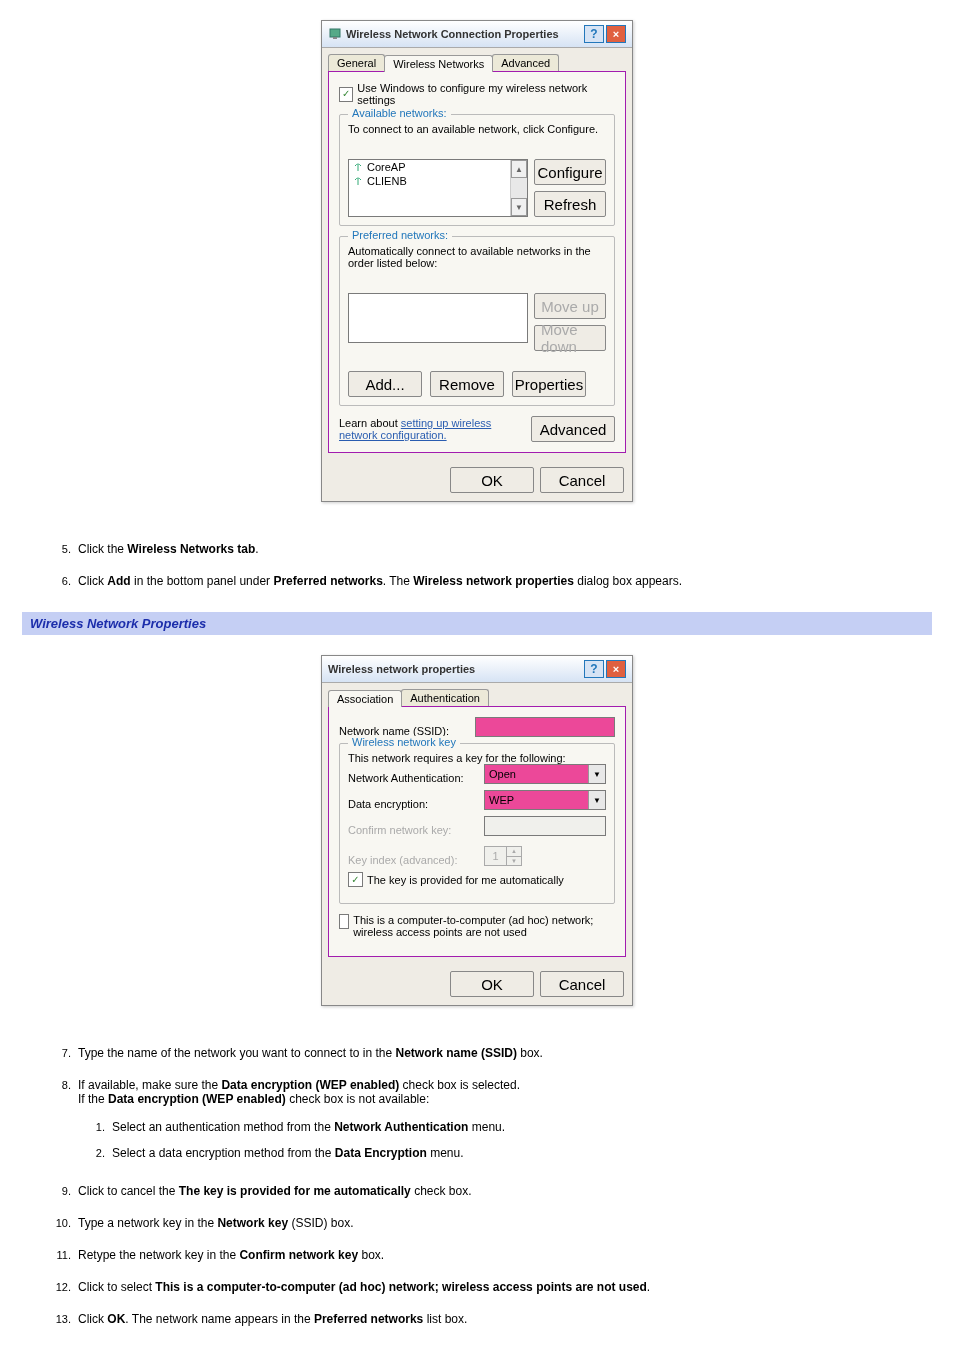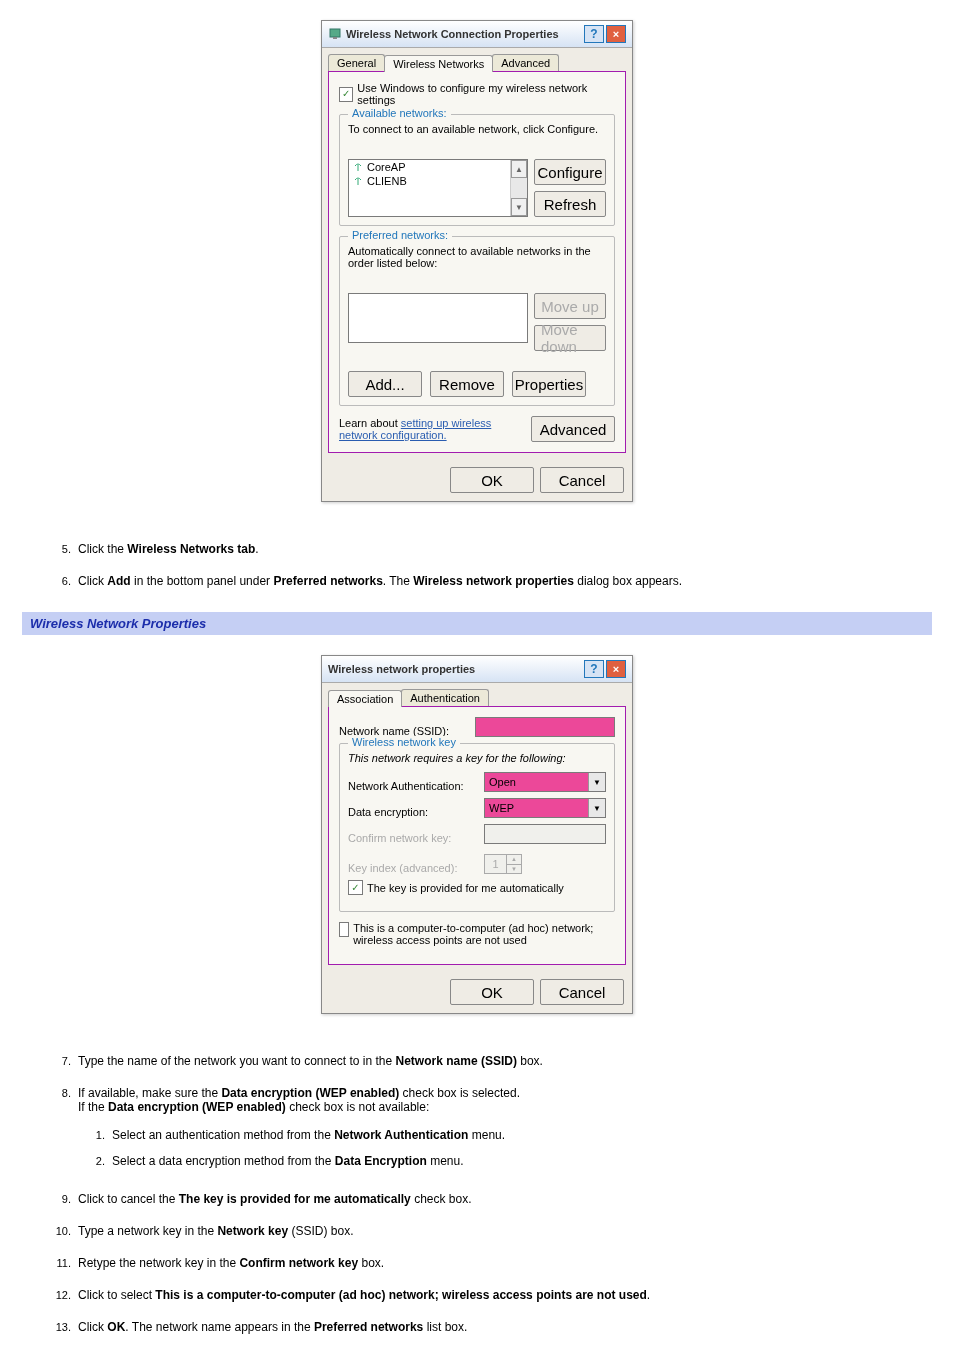--- a/index.html
+++ b/index.html
@@ -182,21 +182,21 @@
     <div class="tab">Authentication</div>
   </div>
   <div class="tabbody">
     <div class="form-row">
       <label>Network name (SSID):</label>
       <div class="input"></div>
     </div>
 
     <div class="group">
       <span class="group-title">Wireless network key</span>
-      <div style="margin-bottom:8px;font-style:italic;">This network requires a key for the following:</div>
+      <div style="margin-bottom:0;">This network requires a key for the following:</div>
 
       <div class="form-row">
         <label>Network Authentication:</label>
         <div class="input select">
           <span>Open</span>
           <div class="arrow">▼</div>
         </div>
       </div>
       <div class="form-row">
         <label>Data encryption:</label>

